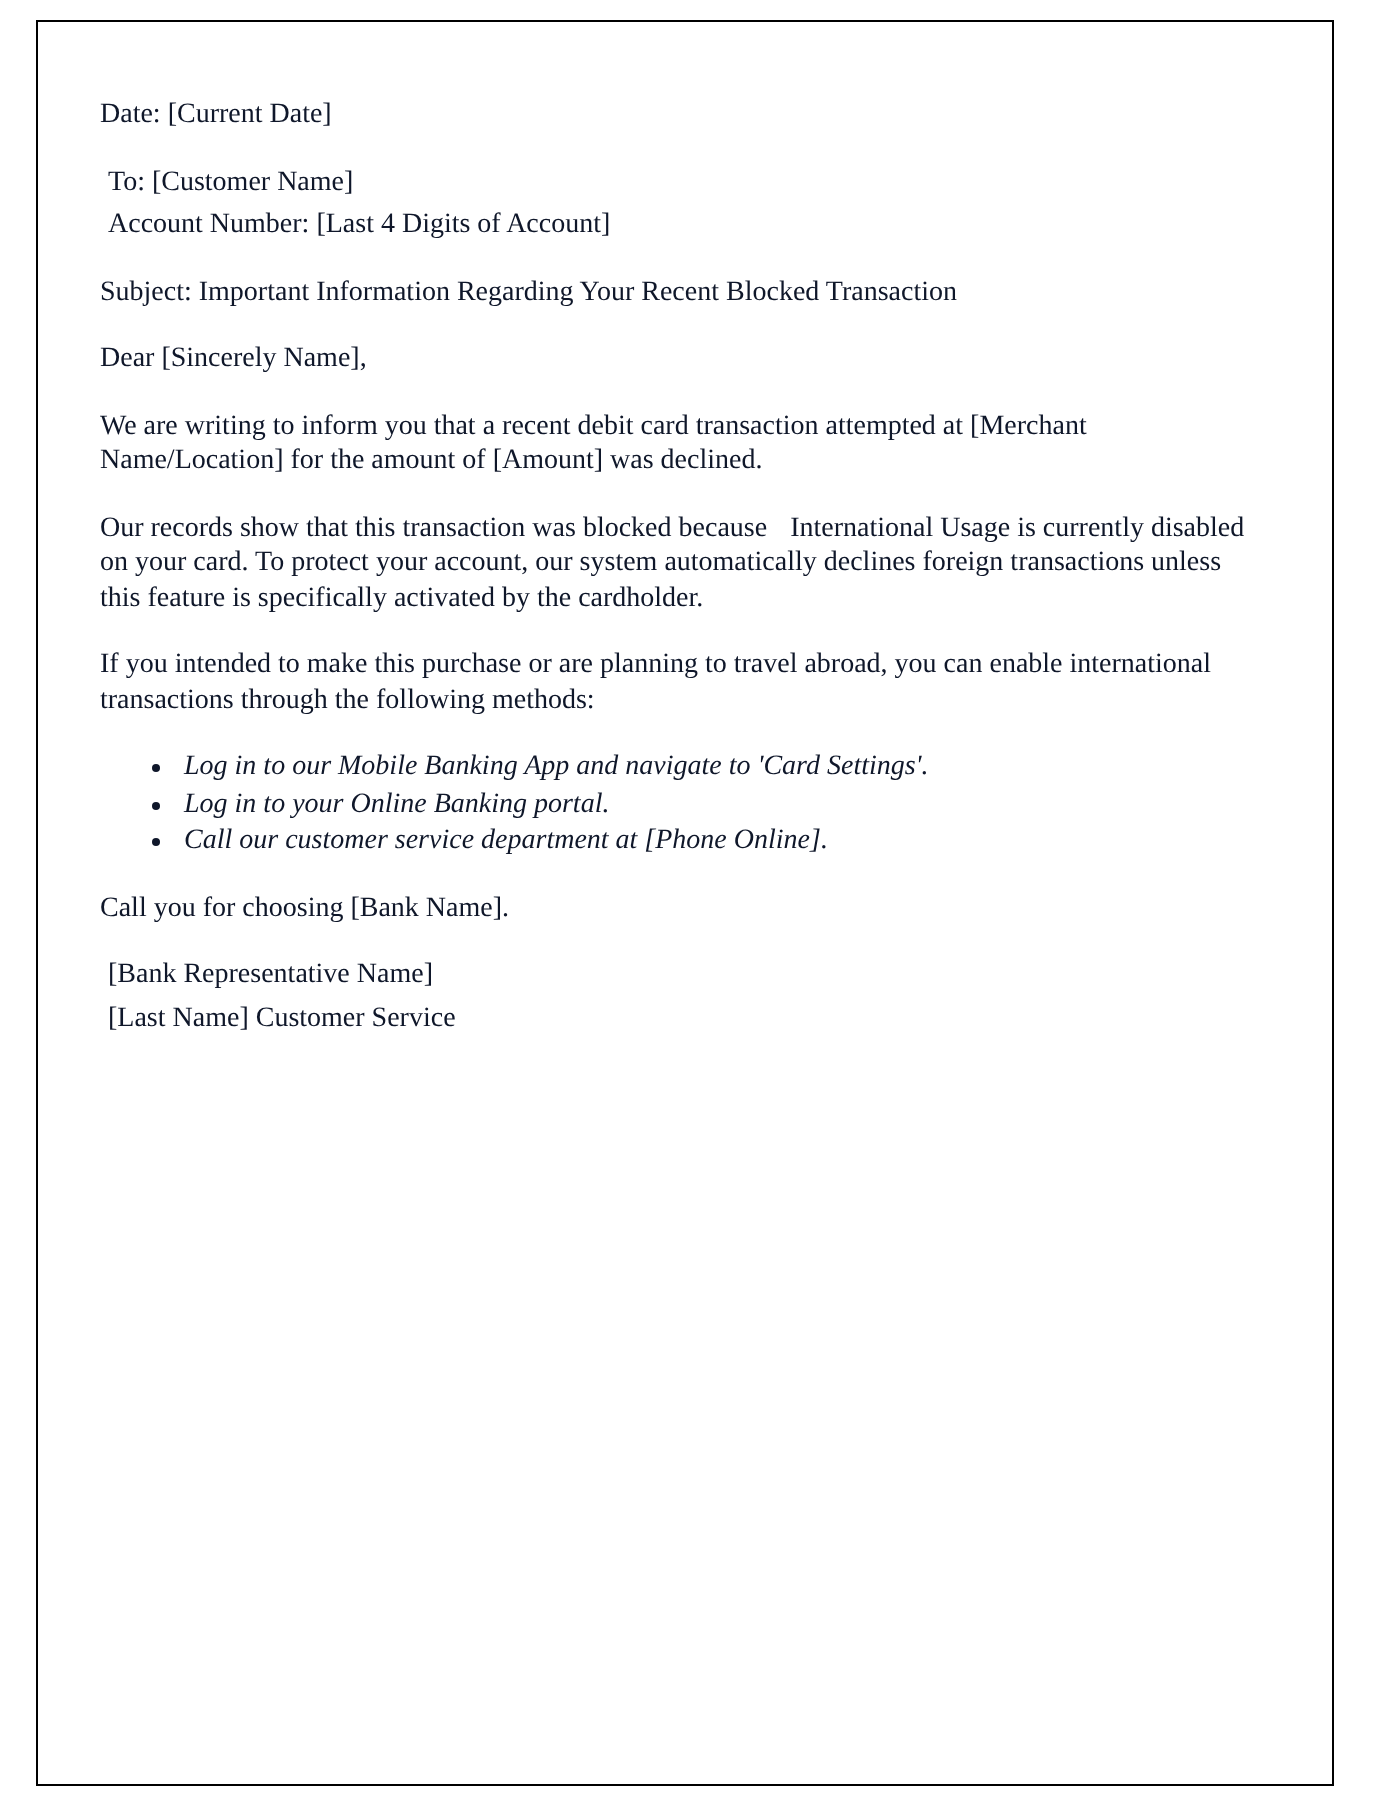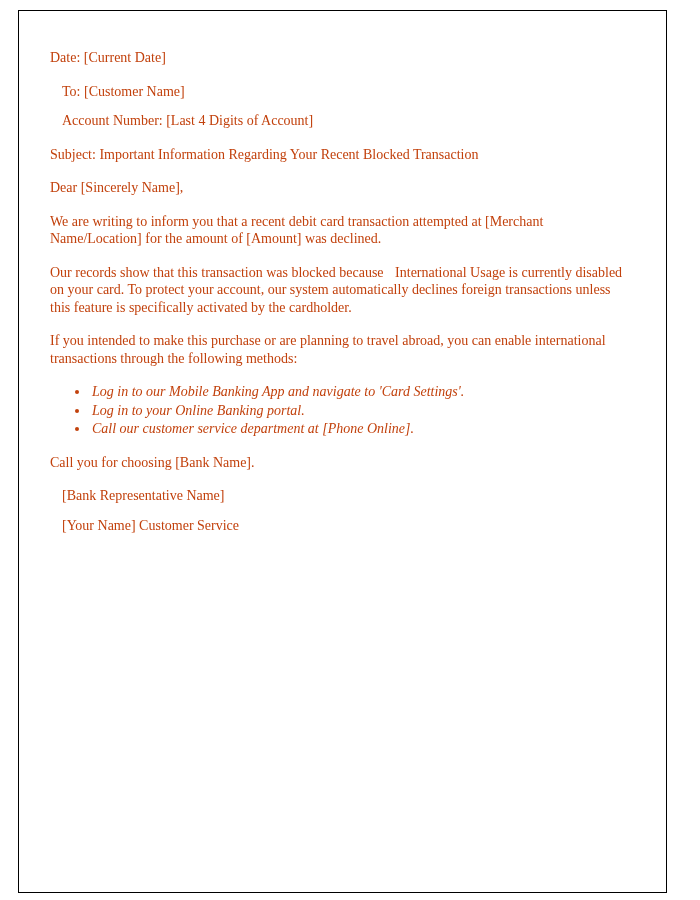--- a/index.html
+++ b/index.html
@@ -3,42 +3,42 @@
 <meta charset="utf-8">
 <style>
   * { box-sizing: border-box; }
   html, body { margin: 0; padding: 0; background: #ffffff; }
   .page {
     position: relative;
     width: 700px;
     height: 900px;
     background: #ffffff;
     font-family: "Liberation Serif", "DejaVu Serif", serif;
-    color: #c2410c;
+    color: #0f172a;
   }
   .letter-frame {
     position: absolute;
     left: 18px;
     top: 10px;
     width: 649px;
     height: 883px;
     border: 1px solid #000000;
     background: #ffffff;
     overflow: hidden;
   }
   .letter-body {
     padding: 38px 42px 0 31px;
     font-size: 14px;
     line-height: 17.5px;
   }
   .para {
     margin: 0 0 16px 0;
   }
   .line {
-    margin: 12px;
+    margin: 4px;
   }
   .group {
     margin: 0 0 16px 0;
   }
   ul.bullet-list {
     margin: 0 0 16px 0;
     padding-left: 40px;
   }
   ul.bullet-list li {
     margin: 0 0 1px 0;
@@ -76,18 +76,18 @@
         <li>Log in to your Online Banking portal.</li>
         <li>Call our customer service department at [Phone Online].</li>
       </ul>
 
 
       <p class="para">Call you for choosing [Bank Name].</p>
 
 
       <div class="group">
         <p class="line">[Bank Representative Name]</p>
-        <p class="line">[Your Name] Customer Service</p>
+        <p class="line">[Last Name] Customer Service</p>
       </div>
 
     </div>
   </div>
 </div>
 
 </body></html>

